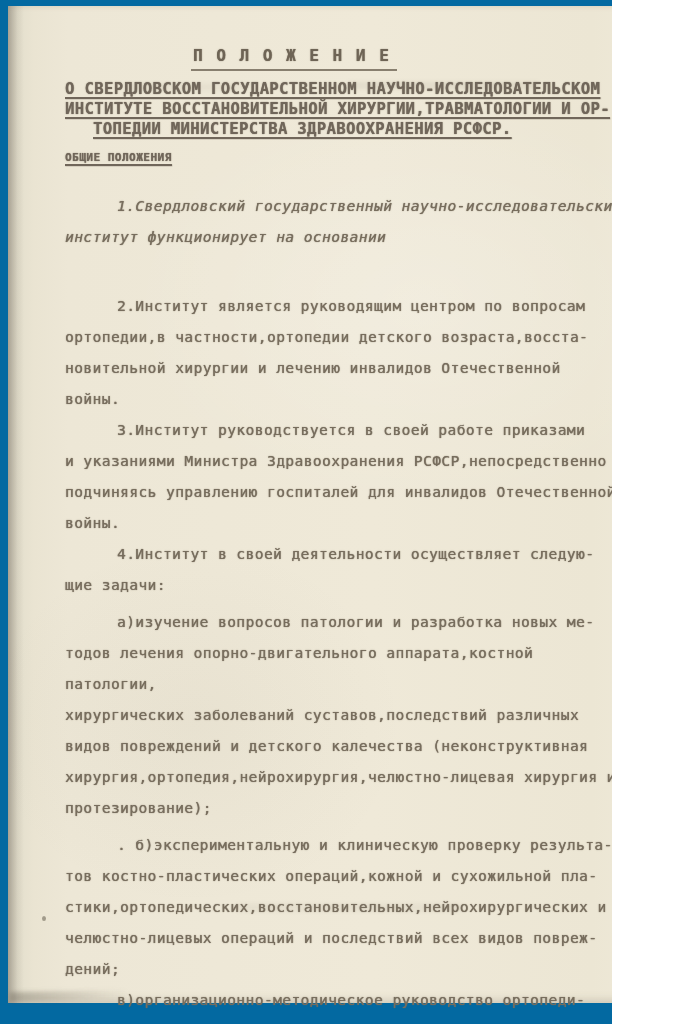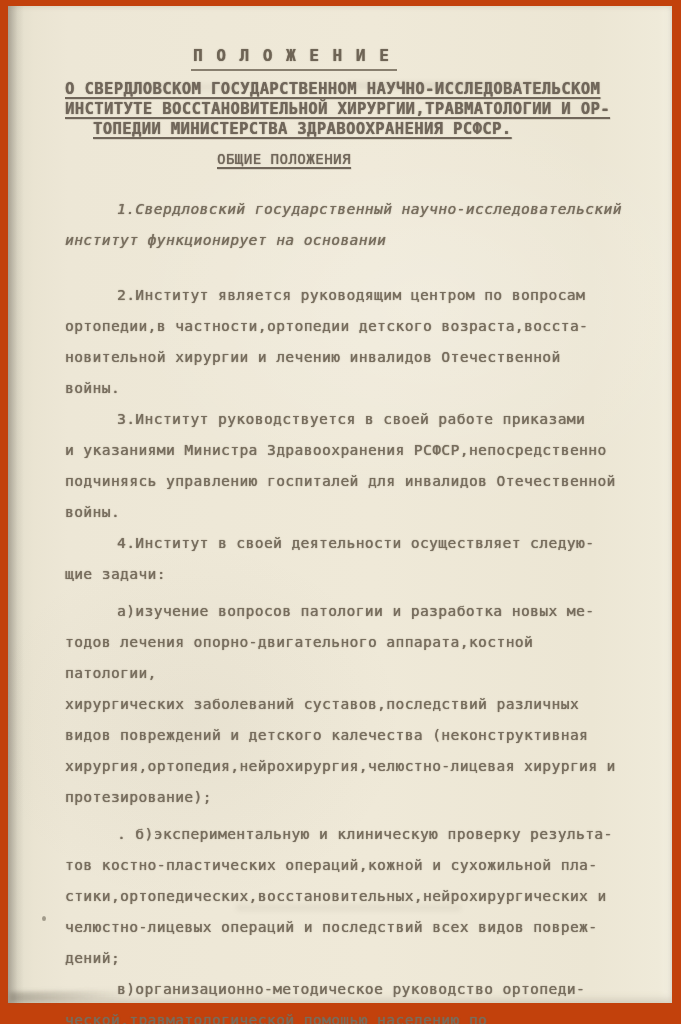--- a/index.html
+++ b/index.html
@@ -1,21 +1,21 @@
 <!DOCTYPE html>
 <html><head>
 <meta charset="utf-8">
 <style>
   * { margin: 0; padding: 0; box-sizing: border-box; }
   html, body { background: #ffffff; }
   .scan {
     position: relative;
-    width: 681px;
+    width: 612px;
     height: 1024px;
-    background: #c2410c;
+    background: #0369a1;
     overflow: hidden;
     font-family: "DejaVu Sans Mono", "Liberation Mono", monospace;
   }
   .paper {
     position: absolute;
     left: 8px; top: 6px;
     width: 664px; height: 997px;
     background:
       radial-gradient(ellipse 420px 300px at 62% 30%, rgba(255,255,255,0.18), rgba(255,255,255,0) 70%),
       radial-gradient(ellipse 300px 260px at 28% 72%, rgba(120,110,90,0.05), rgba(120,110,90,0) 70%),
@@ -57,37 +57,36 @@
     color: #70665a;
     text-decoration: underline;
     text-decoration-thickness: 1.5px;
     text-underline-offset: 3px;
     white-space: pre;
   }
   .sub-line.indent3 { margin-left: 28px; }
   .section-heading {
     display: inline-block;
     margin-top: 12px;
-    margin-left: 152px;
-    font-size: 14px;
-    font-weight: normal;
+    font-size: 11px;
+    font-weight: bold;
     letter-spacing: 0.5px;
     color: #70665a;
     text-decoration: underline;
     text-decoration-thickness: 1.5px;
     text-underline-offset: 3px;
     white-space: pre;
   }
   .body-text { font-size: 14.5px; letter-spacing: 0.45px; }
   .para {
     white-space: pre-line;
     line-height: 31px;
     text-indent: 52px;
   }
-  .para.gap-lg { margin-top: 24px; }
+  .para.gap-lg { margin-top: 38px; }
   .para.gap-sm { margin-top: 6px; }
   .para.first { margin-top: 26px; font-style: italic; }
   .bleed-mark {
     position: absolute;
     background: rgba(118,108,92,0.6);
     filter: blur(2.5px);
     opacity: 0.18;
     border-radius: 2px;
   }
   .bleed-1 { left: 340px; top: 76px; width: 190px; height: 7px; }

